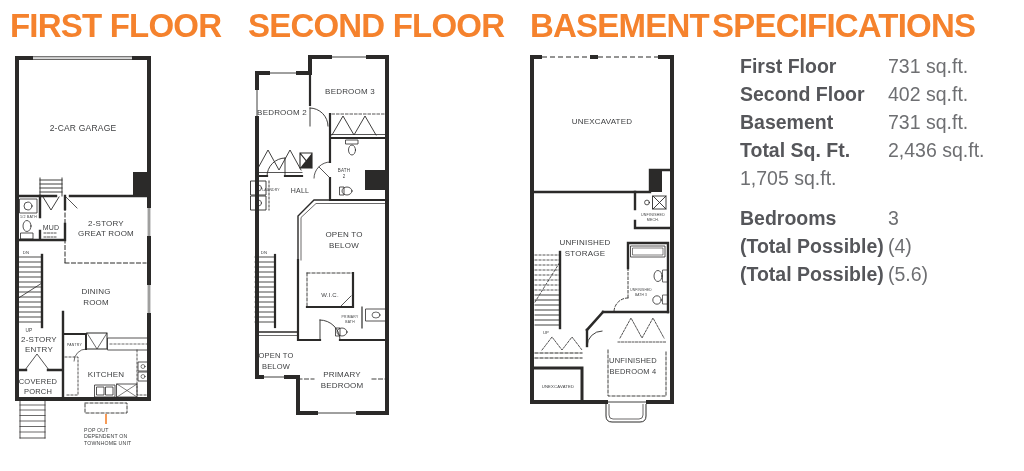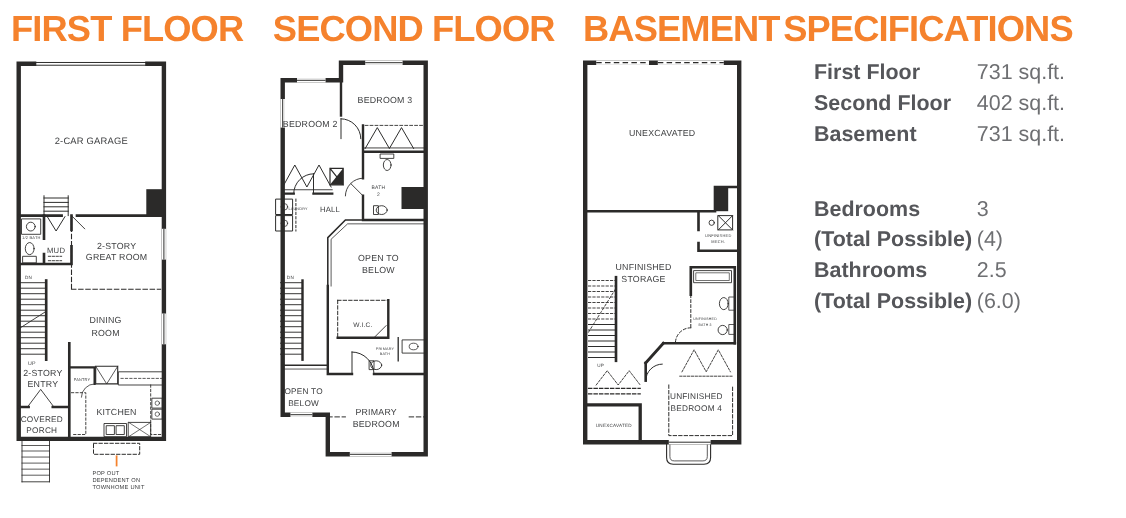--- a/index.html
+++ b/index.html
@@ -249,35 +249,36 @@
       </div>
       <div class="spec-row">
         <span class="spec-label">Second Floor</span>
         <span class="spec-value">402 sq.ft.</span>
       </div>
       <div class="spec-row">
         <span class="spec-label">Basement</span>
         <span class="spec-value">731 sq.ft.</span>
       </div>
       <div class="spec-row">
+        <span class="spec-label">Total Sq. Ft.</span>
+        <span class="spec-value">2,436 sq.ft.</span>
+      </div>
+      <div class="spec-row">
+        <span class="spec-value">1,705 sq.ft.</span>
       </div>
     </div>
     <div class="grp2">
       <div class="spec-row">
         <span class="spec-label">Bedrooms</span>
         <span class="spec-value">3</span>
       </div>
       <div class="spec-row">
         <span class="spec-label">(Total Possible)</span>
         <span class="spec-value">(4)</span>
       </div>
       <div class="spec-row">
-        <span class="spec-label">Bathrooms</span>
-        <span class="spec-value">2.5</span>
-      </div>
-      <div class="spec-row">
         <span class="spec-label">(Total Possible)</span>
-        <span class="spec-value">(6.0)</span>
+        <span class="spec-value">(5.6)</span>
       </div>
     </div>
   </div>
 
 </div>
 
 </body></html>

